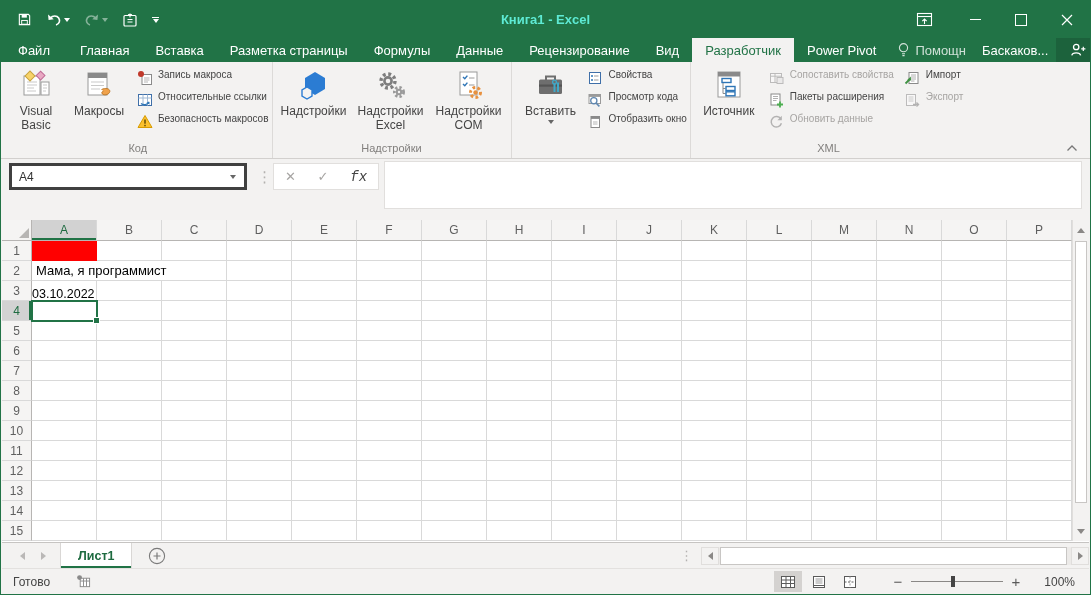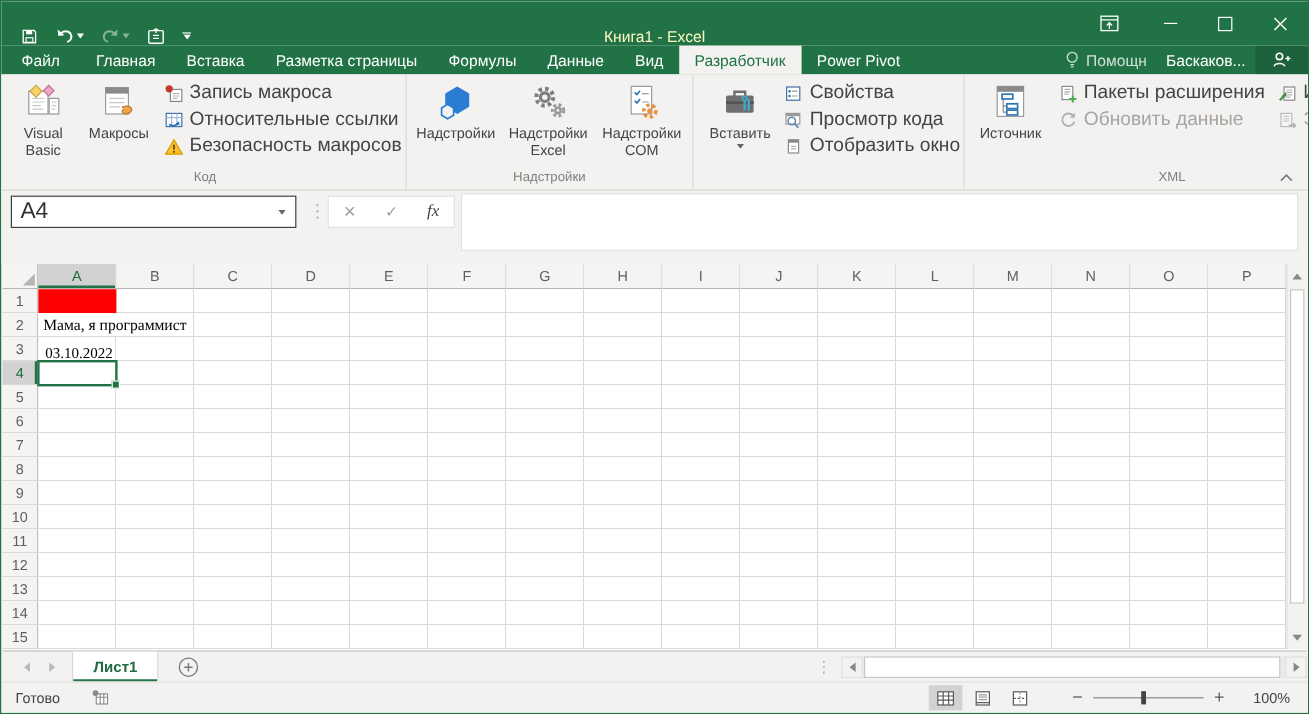--- a/index.html
+++ b/index.html
@@ -1,21 +1,21 @@
 <!DOCTYPE html>
 <html><head>
 <meta charset="utf-8">
 <style>
   html,body{margin:0;padding:0;background:#e6e6e6;}
   .window{position:relative;width:1091px;height:595px;background:#f3f2f1;
     font-family:"Liberation Sans",sans-serif;border:1px solid #217346;box-sizing:border-box;
     overflow:hidden;-webkit-font-smoothing:antialiased;}
   svg{display:block;}
   
-  .titlebar{position:absolute;top:0;left:0;right:0;height:37px;background:#217346;display:flex;align-items:flex-end;color:#fef9c3;}
+  .titlebar{position:absolute;top:0;left:0;right:0;height:37px;background:#217346;display:flex;align-items:center;color:#5eead4;font-weight:bold;}
   .qat{display:flex;align-items:center;gap:14px;padding-left:16px;}
   .qat .btn{display:flex;align-items:center;gap:2px;cursor:default;}
   .caret{width:0;height:0;border-left:3.5px solid transparent;border-right:3.5px solid transparent;border-top:4px solid #fff;}
   .dim{opacity:.45;}
   .win-title{position:absolute;left:50%;transform:translateX(-50%);font-size:13px;white-space:nowrap;}
   .winctl{margin-left:auto;display:flex;align-items:stretch;height:37px;}
   .winctl .wbtn{width:46px;display:flex;align-items:center;justify-content:center;}
   .winctl .wbtn:first-child{width:56px;}
   
   .tabrow{position:absolute;top:37px;left:0;right:0;height:24px;background:#217346;display:flex;align-items:stretch;color:#fff;font-size:13px;}
@@ -29,51 +29,51 @@
   
   .ribbon{position:absolute;top:61px;left:0;right:0;height:97px;background:#f3f2f1;border-bottom:1px solid #d2d0ce;box-sizing:border-box;display:flex;padding-left:3px;}
   .rgroup{display:flex;flex-direction:column;border-right:1px solid #dcdad8;padding:0 3px;}
   .rgroup .content{flex:1;display:flex;align-items:stretch;padding-top:2px;}
   .glabel{height:17px;font-size:11px;color:#817f7d;text-align:center;line-height:15px;}
   .bb{display:flex;flex-direction:column;align-items:center;justify-content:flex-start;padding:2px 5px 0;cursor:default;}
   .bb .ic{height:38px;display:flex;align-items:center;justify-content:center;}
   .bb .lb{font-size:12px;color:#444;text-align:center;line-height:14px;white-space:pre-line;}
   .bb .menu-caret{margin-top:2px;width:0;height:0;border-left:3.5px solid transparent;border-right:3.5px solid transparent;border-top:4px solid #666;}
   .scol{display:flex;flex-direction:column;justify-content:flex-start;padding-top:5px;gap:4px;}
-  .sb{display:flex;align-items:center;gap:5px;font-size:16px;color:#444;height:18px;white-space:nowrap;cursor:default;}
+  .sb{display:flex;gap:5px;font-size:10px;color:#444;height:18px;white-space:nowrap;cursor:default;}
   .sb .ic{width:17px;height:17px;display:flex;align-items:center;justify-content:center;}
   .sb.disabled{color:#a6a4a2;}
   .collapse{position:absolute;right:12px;bottom:6px;color:#777;}
   
   .fbar{position:absolute;top:158px;left:0;right:0;height:61px;background:#f3f2f1;}
-  .namebox{position:absolute;left:8px;top:4px;width:238px;height:27px;background:#fff;border:1px solid #404040;box-sizing:border-box;display:flex;align-items:center;font-size:19px;color:#333;}
+  .namebox{position:absolute;left:8px;top:4px;width:238px;height:27px;background:#fff;border:3px solid #404040;box-sizing:border-box;display:flex;align-items:center;font-size:12px;color:#333;}
   .namebox .val{flex:1;padding-left:7px;}
   .namebox .nb-caret{width:22px;display:flex;align-items:center;justify-content:center;}
   .namebox .nb-caret .caret{border-top-color:#666;}
   .vdots{position:absolute;left:256px;top:6px;color:#b3b1af;font-size:15px;line-height:23px;}
   .fxpanel{position:absolute;left:272px;top:4px;width:106px;height:27px;background:#fff;border:1px solid #e1dfdd;box-sizing:border-box;display:flex;align-items:center;justify-content:space-around;}
   .fxpanel .g{color:#a6a4a2;font-size:13px;}
-  .fx{font-family:Liberation Serif, serif;font-style:italic;font-size:14px;color:#444;}
+  .fx{font-family:Liberation Mono, monospace;font-style:italic;font-size:14px;color:#444;}
   .finput{position:absolute;left:383px;right:8px;top:2px;height:48px;background:#fff;border:1px solid #e1dfdd;box-sizing:border-box;font-size:13px;padding:3px 5px;color:#000;}
   
   .grid{position:absolute;top:219px;left:1px;right:1px;height:322px;background:#fff;}
   .corner{position:absolute;left:0;top:0;width:30px;height:21px;background:#f5f4f3;border-right:1px solid #b7b5b3;border-bottom:1px solid #b7b5b3;box-sizing:border-box;}
   .corner:after{content:"";position:absolute;right:2px;bottom:2px;border-left:10px solid transparent;border-bottom:10px solid #b7b5b3;}
   .cols{position:absolute;left:30px;top:0;right:17px;height:21px;display:flex;}
   .ch{flex:1;box-sizing:border-box;border-right:1px solid #d9d9d9;border-bottom:1px solid #b7b5b3;background:#f5f4f3;
       font-size:12px;color:#5f5f5f;display:flex;align-items:center;justify-content:center;}
   .ch.sel{background:#d2d2d2;color:#1e6b40;box-shadow:inset 0 -2px 0 #217346;}
   .rows{position:absolute;left:0;top:21px;width:30px;bottom:1px;}
   .rh{height:20px;box-sizing:border-box;border-bottom:1px solid #d9d9d9;border-right:1px solid #b7b5b3;background:#f5f4f3;
       font-size:12px;color:#5f5f5f;display:flex;align-items:center;justify-content:center;}
   .rh.sel{background:#d2d2d2;color:#1e6b40;box-shadow:inset -2px 0 0 #217346;}
   .gbody{position:absolute;left:30px;top:21px;right:17px;bottom:1px;background:#fff;
     background-image:
       repeating-linear-gradient(to right,transparent 0,transparent calc(100%/16 - 1px),#d9d9d9 calc(100%/16 - 1px),#d9d9d9 calc(100%/16)),
-      repeating-linear-gradient(to bottom,transparent 0,transparent 19px,#d9d9d9 19px,#d9d9d9 20px); font-family: Liberation Serif, serif;}
+      repeating-linear-gradient(to bottom,transparent 0,transparent 19px,#d9d9d9 19px,#d9d9d9 20px);}
   .cell-a1{position:absolute;left:0;top:0;width:calc(100%/16);height:20px;}
   .cell-a2{position:absolute;left:0;top:20px;height:19px;line-height:19px;font-size:13px;color:#000;padding-left:4px;white-space:nowrap;background:#fff;}
   .cell-a3{position:absolute;left:0;top:44px;width:calc(100%/16 - 1px);height:19px;line-height:19px;font-size:12.5px;color:#000;text-align:right;box-sizing:border-box;padding-right:2px;background:#fff;}
   .selcell{position:absolute;left:-1px;top:59px;width:calc(100%/16 + 2px);height:22px;border:2px solid #217346;box-sizing:border-box;}
   .selcell:after{content:"";position:absolute;right:-4px;bottom:-4px;width:5px;height:5px;background:#217346;border:1px solid #fff;}
   .vscroll{position:absolute;right:0;top:0;width:17px;bottom:1px;background:#f3f2f1;border-left:1px solid #e0dedc;box-sizing:border-box;}
   .vscroll .arr{position:absolute;left:0;right:0;height:19px;display:flex;align-items:center;justify-content:center;}
   .vscroll .arr.up{top:1px;}
   .vscroll .arr.down{bottom:0;}
   .tri-up{width:0;height:0;border-left:4px solid transparent;border-right:4px solid transparent;border-bottom:5px solid #8a8886;}
@@ -182,20 +182,21 @@
     </div>
   </div>
 
   <div class="tabrow">
     <div class="rtab file">Файл</div>
     <div class="rtab">Главная</div>
     <div class="rtab">Вставка</div>
     <div class="rtab">Разметка страницы</div>
     <div class="rtab">Формулы</div>
     <div class="rtab">Данные</div>
+    <div class="rtab">Рецензирование</div>
     <div class="rtab">Вид</div>
     <div class="rtab active">Разработчик</div>
     <div class="rtab">Power Pivot</div>
     <div class="tabrow-right">
       <div class="helpbtn">
         <span>
           <svg width="13" height="16" viewBox="0 0 14 17">
               <circle cx="7" cy="6" r="4.4" fill="none" stroke="rgba(255,255,255,.8)" stroke-width="1.2"></circle>
               <path d="M5.4 12.6h3.2M5.8 14.6h2.4" stroke="rgba(255,255,255,.8)" stroke-width="1.2"></path>
             </svg>
@@ -385,20 +386,30 @@
               <rect x="5" y="3" width="22" height="4.5" fill="#8a8a8a"></rect>
               <path d="M10 13.5v11h2.5M10 19.5h2.5" fill="none" stroke="#8a8a8a"></path>
               <rect x="9" y="9.5" width="9" height="4" fill="none" stroke="#2e75b6" stroke-width="1.4"></rect>
               <rect x="13" y="17.5" width="9" height="4" fill="none" stroke="#2e75b6" stroke-width="1.4"></rect>
               <rect x="13" y="22.8" width="9" height="4" fill="none" stroke="#2e75b6" stroke-width="1.4"></rect>
             </svg>
           </span>
           <span class="lb">Источник</span>
         </div>
         <div class="scol" style="padding-left:4px;">
+          <div class="sb disabled">
+            <span class="ic" style="opacity:.45;">
+              <svg width="16" height="16" viewBox="0 0 16 16">
+                  <rect x="2.5" y="3.5" width="11" height="9" fill="#fff" stroke="#7a7a7a"></rect>
+                  <path d="M2.5 6.2h11M7 3.5v9" stroke="#7a7a7a"></path>
+                  <rect x="9" y="7.5" width="6" height="6" fill="#e0e0e0" stroke="#7a7a7a"></rect>
+                </svg>
+            </span>
+            <span>Сопоставить свойства</span>
+          </div>
           <div class="sb">
             <span class="ic">
               <svg width="16" height="16" viewBox="0 0 16 16">
                   <rect x="3" y="2" width="9" height="11" fill="#fff" stroke="#8a8a8a"></rect>
                   <path d="M5 4.5h5M5 6.5h5M5 8.5h3.5" stroke="#b0b0b0"></path>
                   <path d="M12 9.5v6M9 12.5h6" stroke="#4caf50" stroke-width="1.8"></path>
                 </svg>
             </span>
             <span>Пакеты расширения</span>
           </div>

